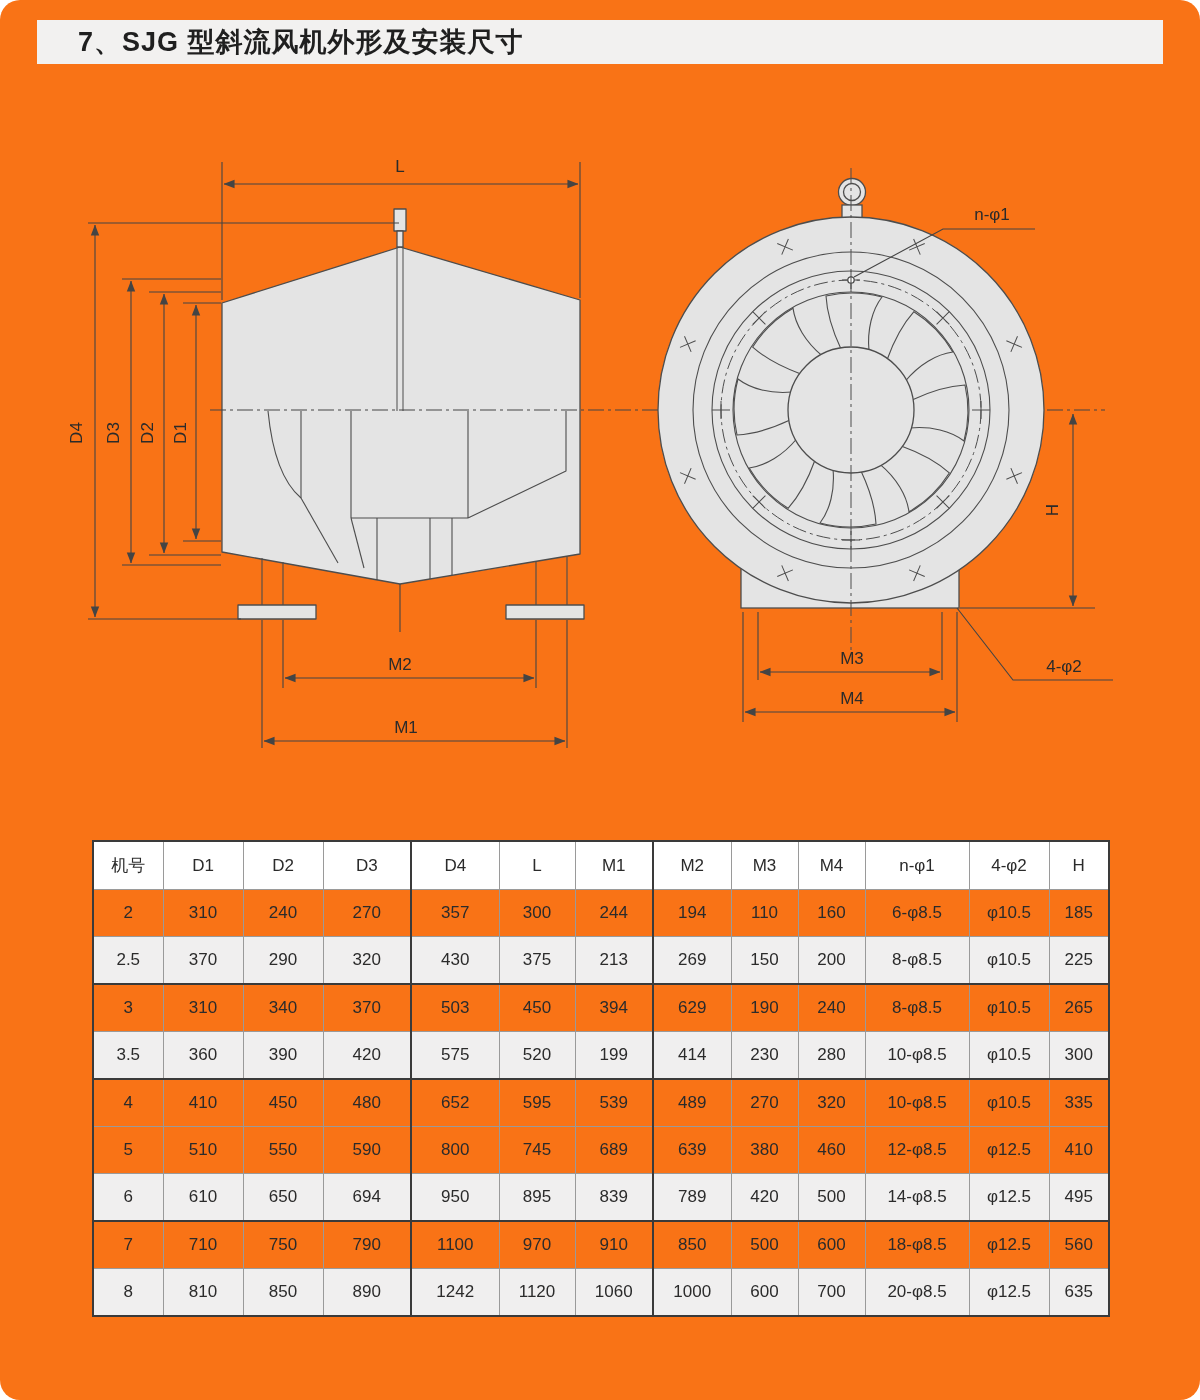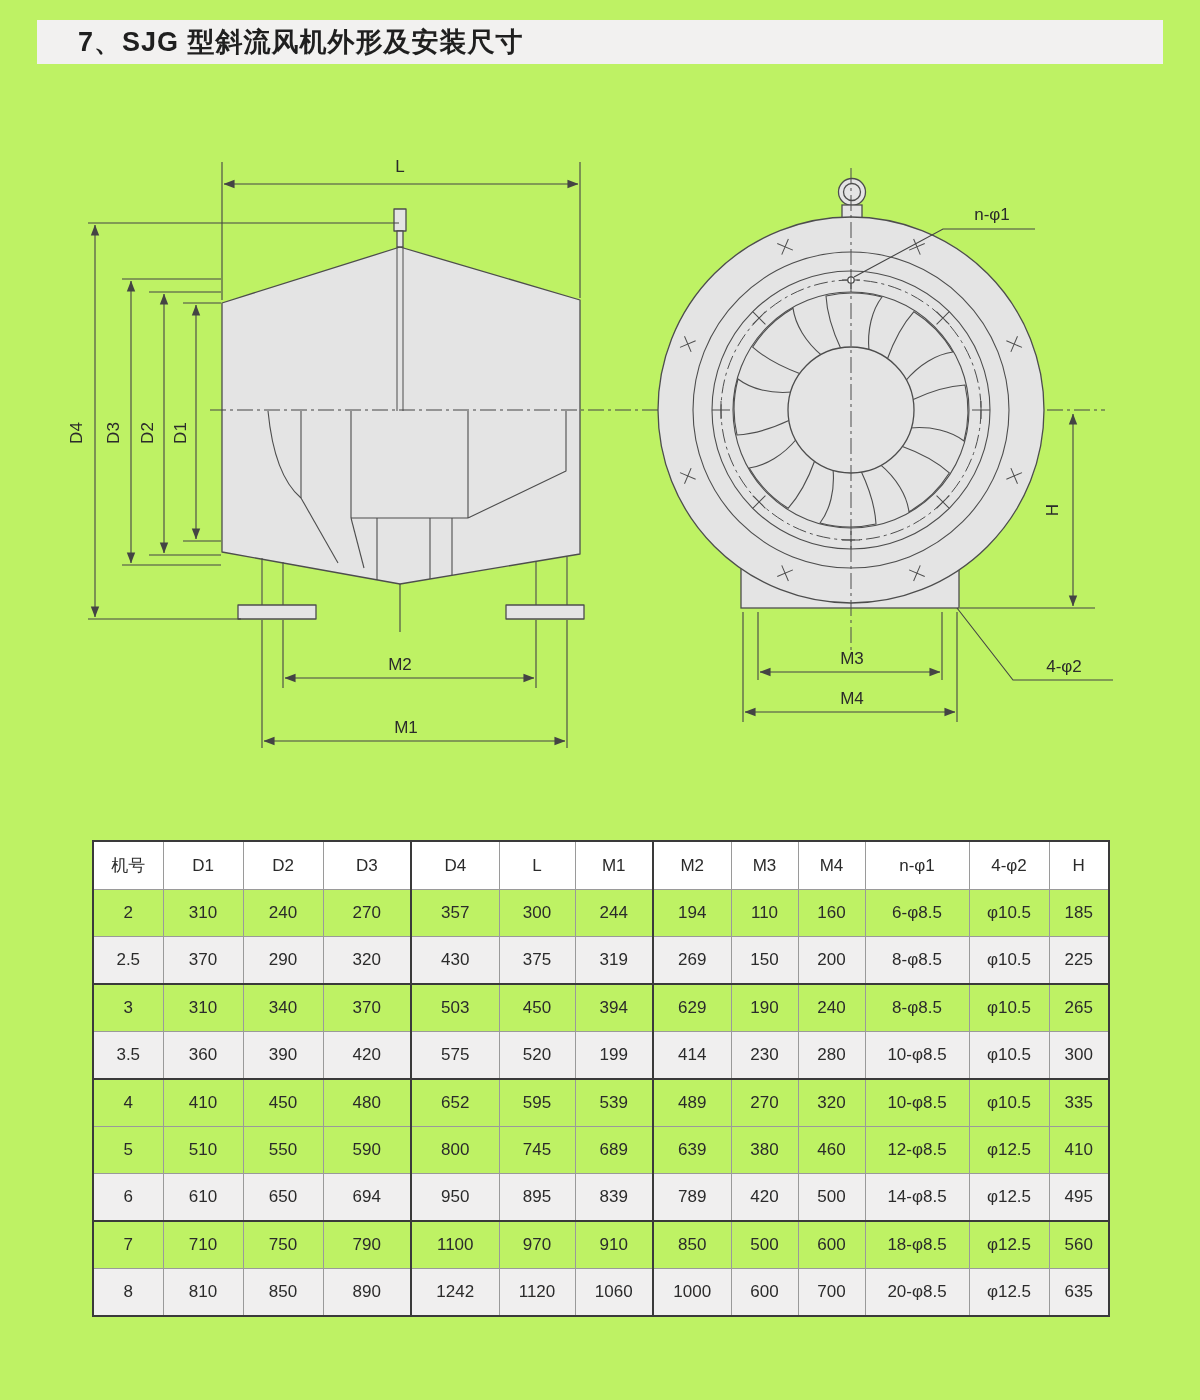--- a/index.html
+++ b/index.html
@@ -1,18 +1,18 @@
 <!DOCTYPE html>
 <html><head>
 <meta charset="utf-8">
 <style>
   html,body { margin:0; padding:0; background:#ffffff; }
   body { width:1200px; height:1400px; position:relative;
          font-family:"Liberation Sans", sans-serif; }
-  .page { position:absolute; inset:0; background:#bef264; overflow:hidden; }
+  .page { position:absolute; inset:0; background:#f97316; overflow:hidden;border-radius:20px; }
 
   .title-bar { position:absolute; left:37px; top:20px; width:1126px; height:44px;
                background:#f2f1f0; display:flex; align-items:center; }
   .title-bar h1 { margin:0; padding-left:41px; font-size:27px; font-weight:bold;
                   color:#1f1f1f; letter-spacing:1px; }
 
   svg.drawing { position:absolute; left:0; top:0; }
   .lbl { font-size:17px; fill:#2b2b2b; }
 
   table.dims { position:absolute; left:92px; top:840px; width:1016px;
@@ -276,21 +276,21 @@
           <td>φ10.5</td>
           <td>185</td>
         </tr>
         <tr class="shaded group-end">
           <td>2.5</td>
           <td>370</td>
           <td>290</td>
           <td class="thick-right">320</td>
           <td>430</td>
           <td>375</td>
-          <td class="thick-right">319</td>
+          <td class="thick-right">213</td>
           <td>269</td>
           <td>150</td>
           <td>200</td>
           <td>8-φ8.5</td>
           <td>φ10.5</td>
           <td>225</td>
         </tr>
         <tr>
           <td>3</td>
           <td>310</td>

